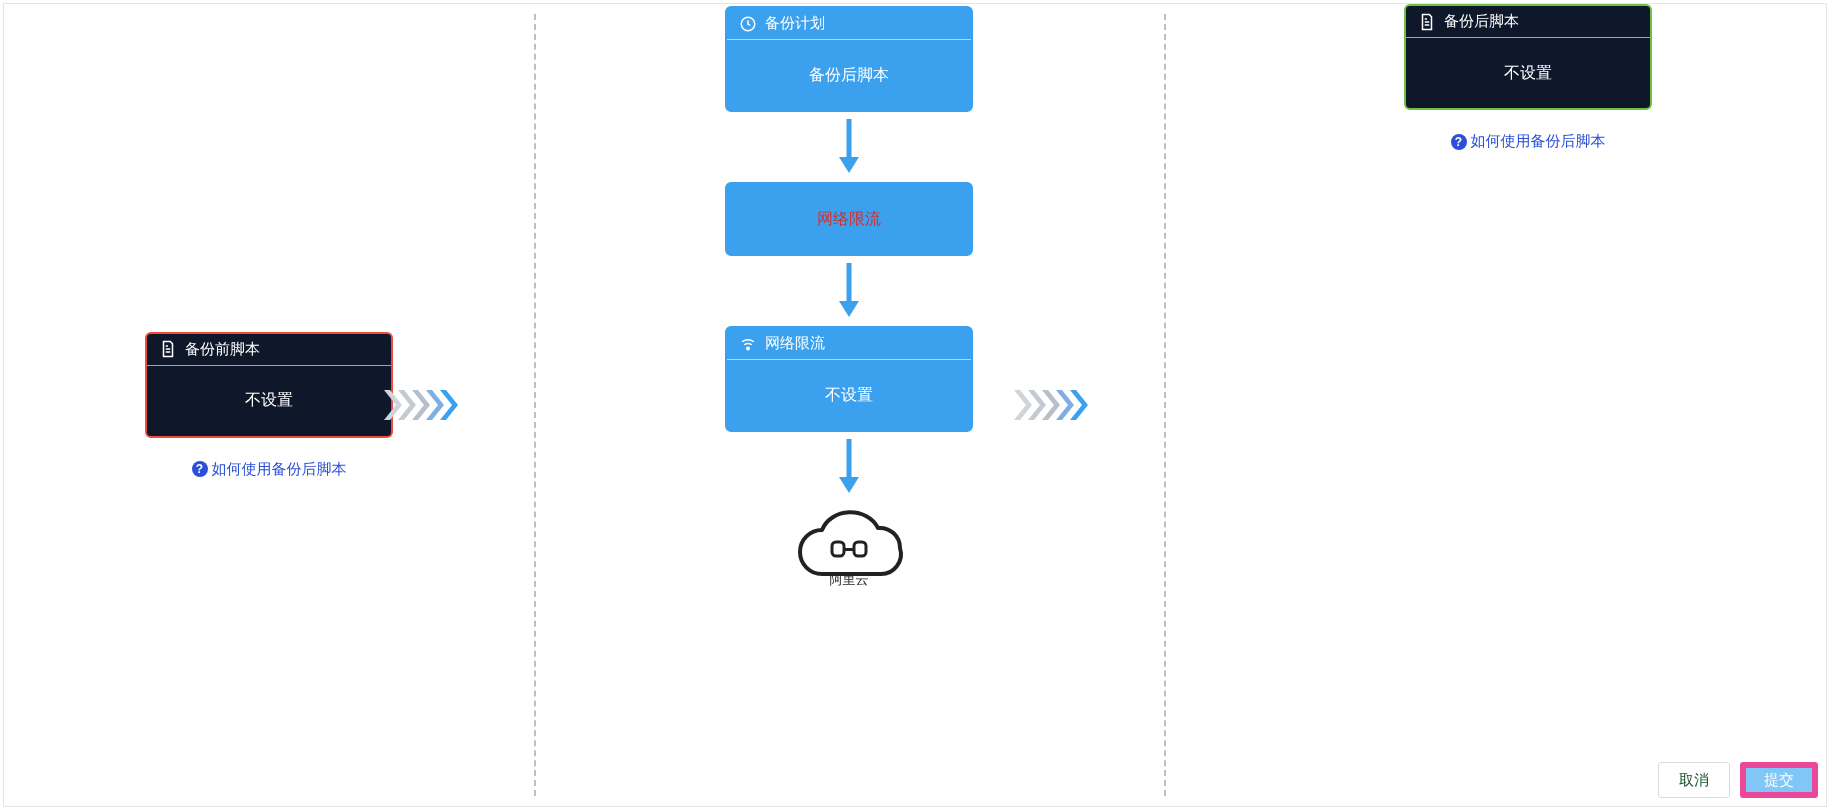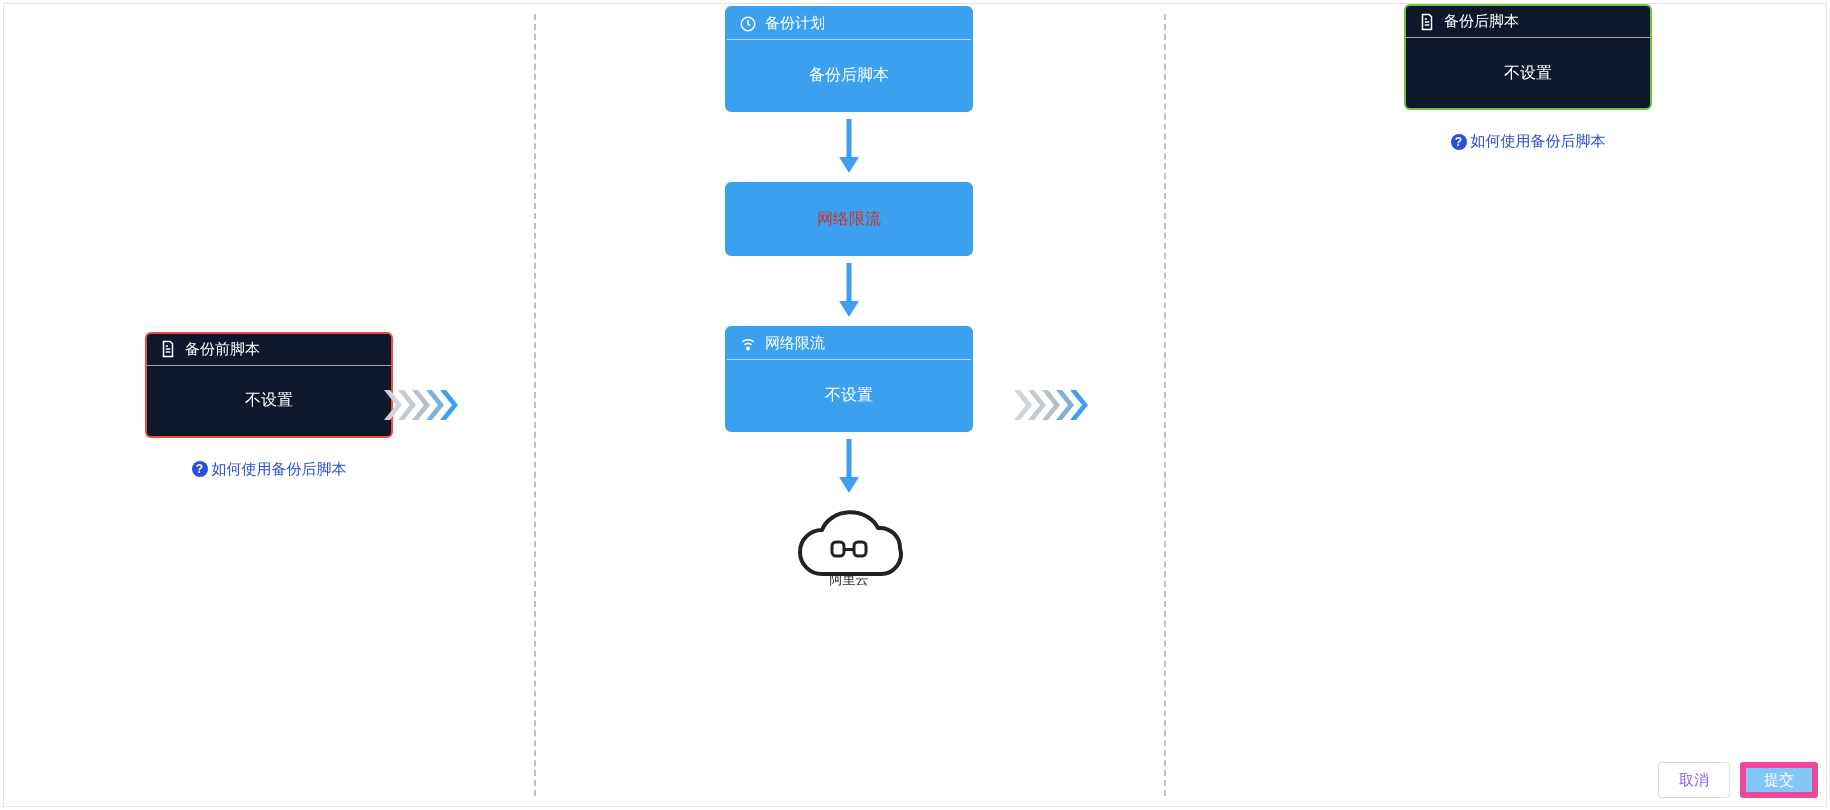--- a/index.html
+++ b/index.html
@@ -112,21 +112,21 @@
   }
   .btn {
     min-width: 72px; height: 36px;
     padding: 0 18px;
     border-radius: 3px;
     font-size: 15px;
     display:flex; align-items:center; justify-content:center;
     cursor: pointer;
     user-select: none;
   }
-  .btn.cancel { background:#fff; border:1px solid #dcdcdc; color:#8b5cf6; }
+  .btn.cancel { background:#fff; border:1px solid #dcdcdc; color:#14532d; }
   .btn.submit { background:#80c6f6; border:6px solid #ec4899; color:#fff; }
 
   .icon { width:18px; height:18px; display:inline-flex; }
   .icon svg { width:100%; height:100%; }
 
   .left-block, .right-block {
     display:flex; flex-direction:column; align-items:center;
   }
 </style>
 </head>

